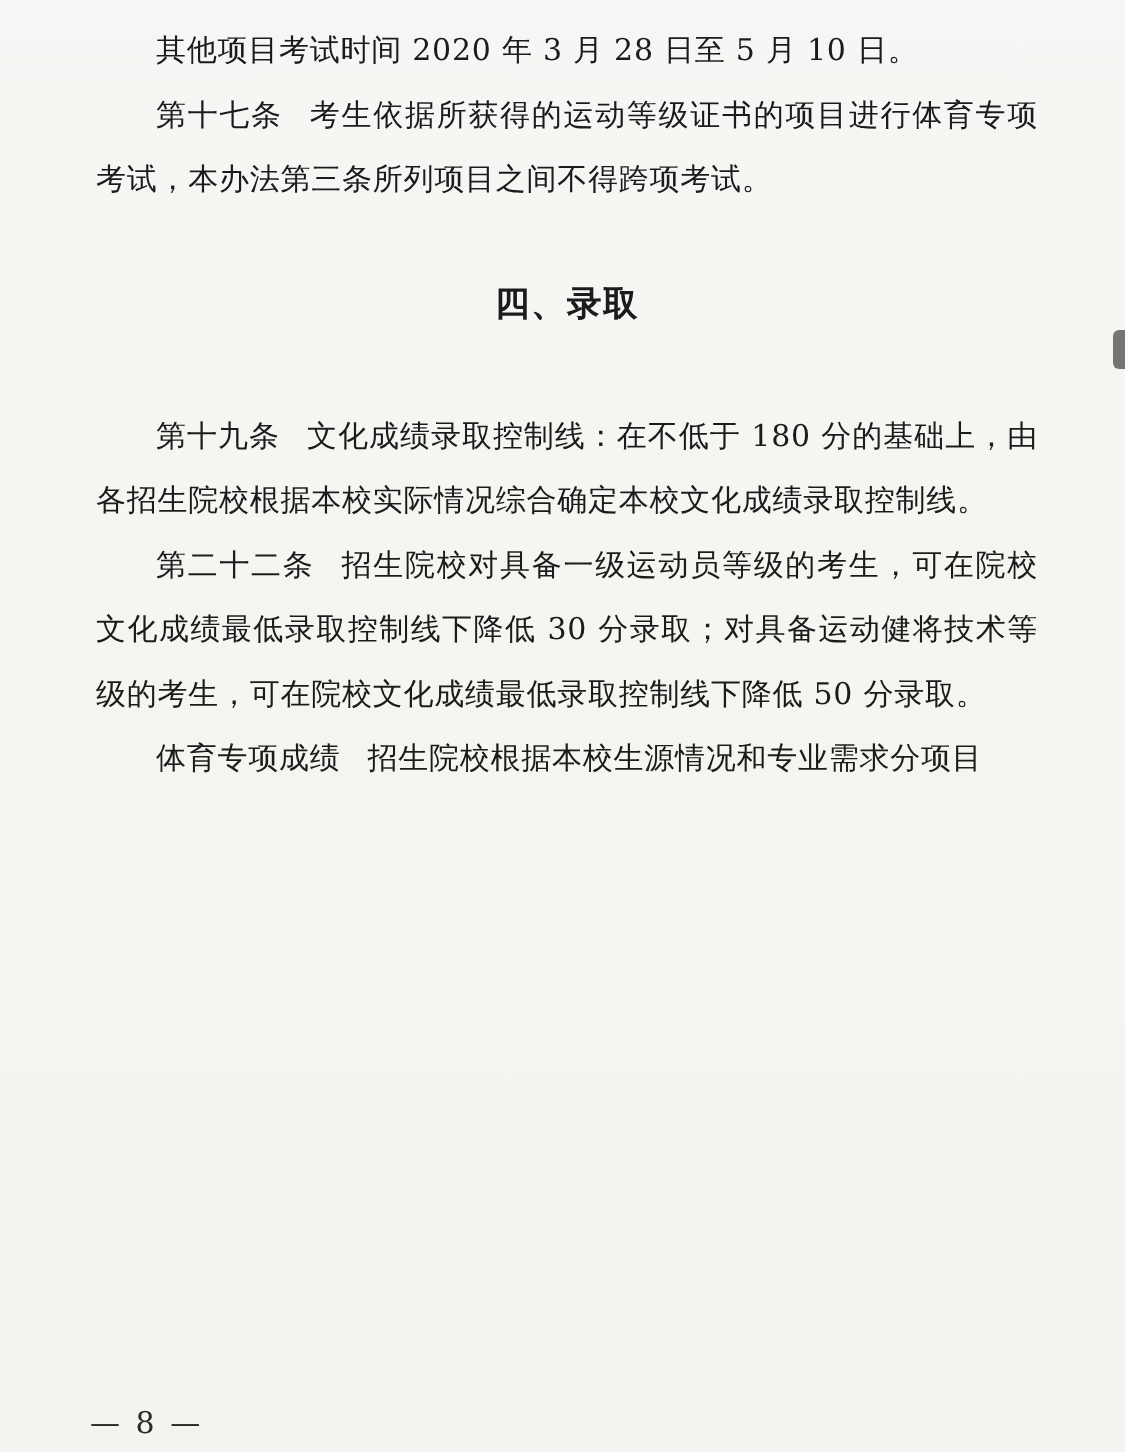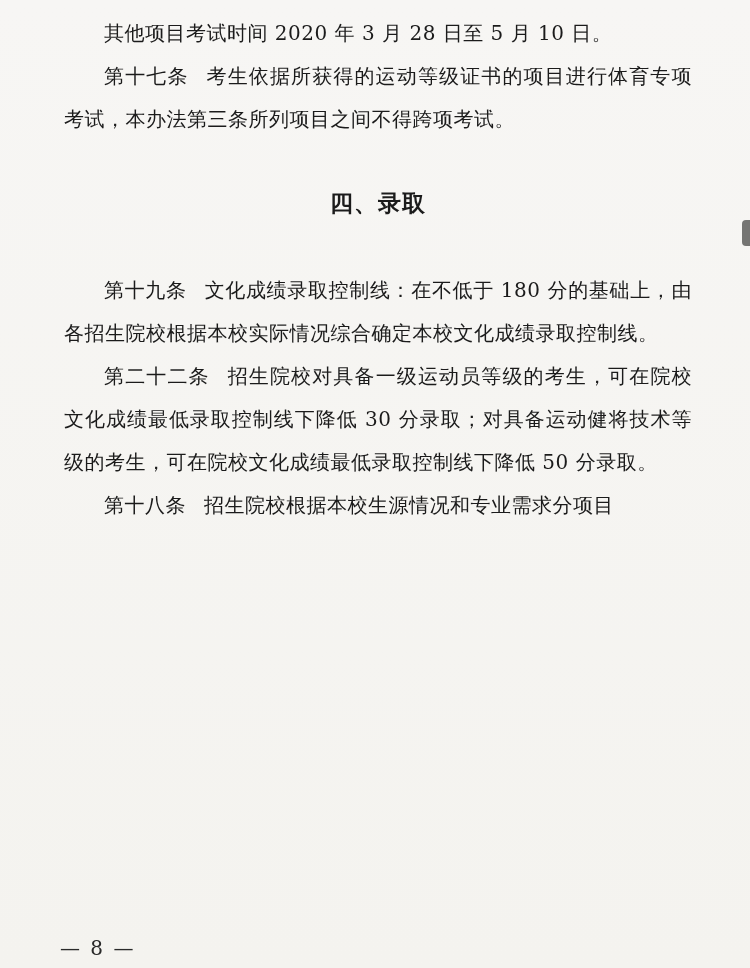--- a/index.html
+++ b/index.html
@@ -71,19 +71,19 @@
 
 
   <h2 class="heading">四、录取</h2>
 
   <p class="para"><span class="term">第十九条</span><span>文化成绩录取控制线：在不低于 180 分的基础上，由各招生院校根据本校实际情况综合确定本校文化成绩录取控制线。</span></p>
 
 
   <p class="para"><span class="term">第二十二条</span><span>招生院校对具备一级运动员等级的考生，可在院校文化成绩最低录取控制线下降低 30 分录取；对具备运动健将技术等级的考生，可在院校文化成绩最低录取控制线下降低 50 分录取。</span></p>
 
 
-  <p class="para"><span class="term">第十八条</span><span>招生院校根据本校生源情况和专业需求分项目</span></p>
+  <p class="para"><span class="term">体育专项成绩</span><span>招生院校根据本校生源情况和专业需求分项目</span></p>
 
   <div class="artifact"></div>
 
   <div class="footer">— 8 —</div>
 
 </div>
 
 </body></html>

